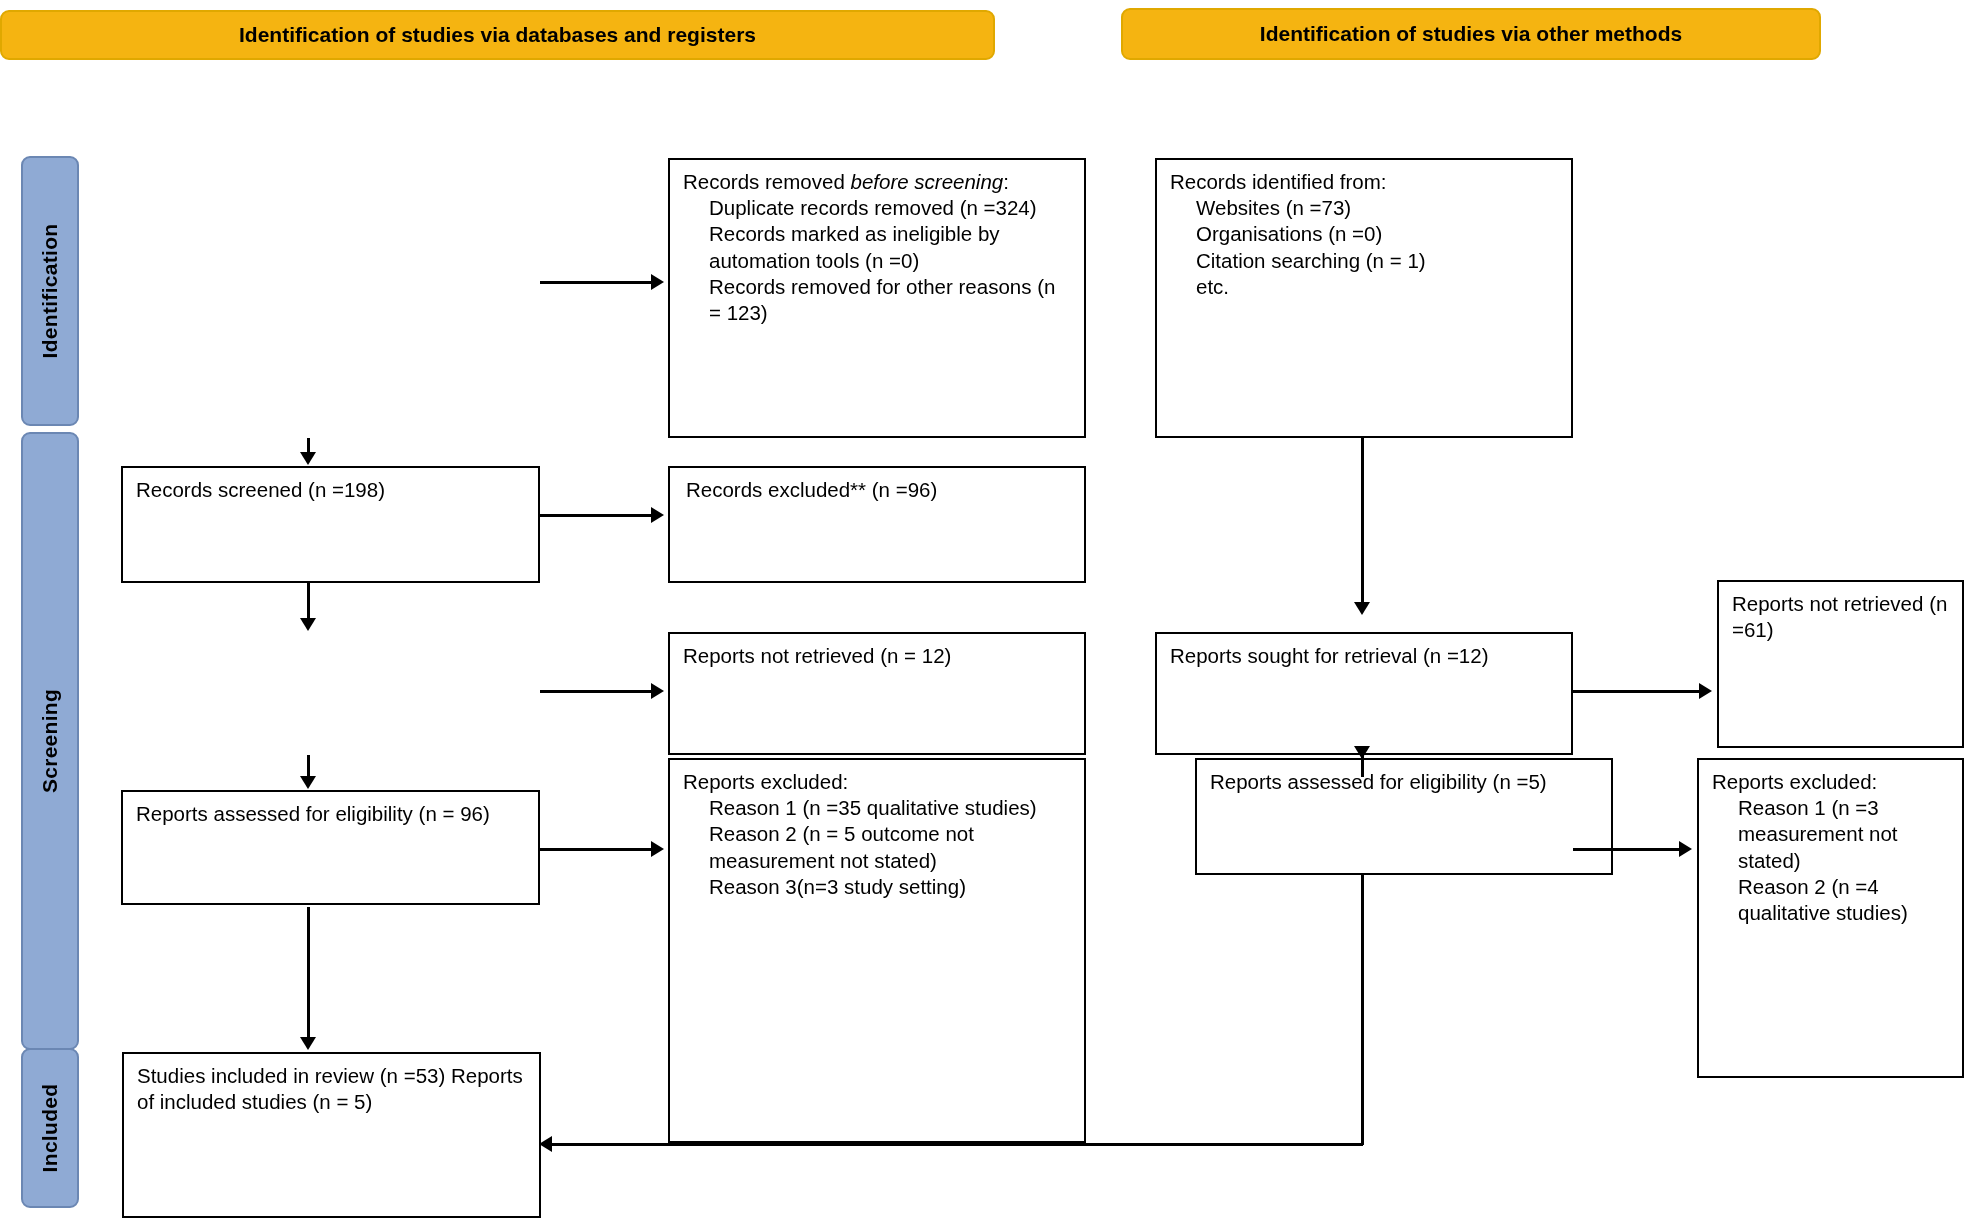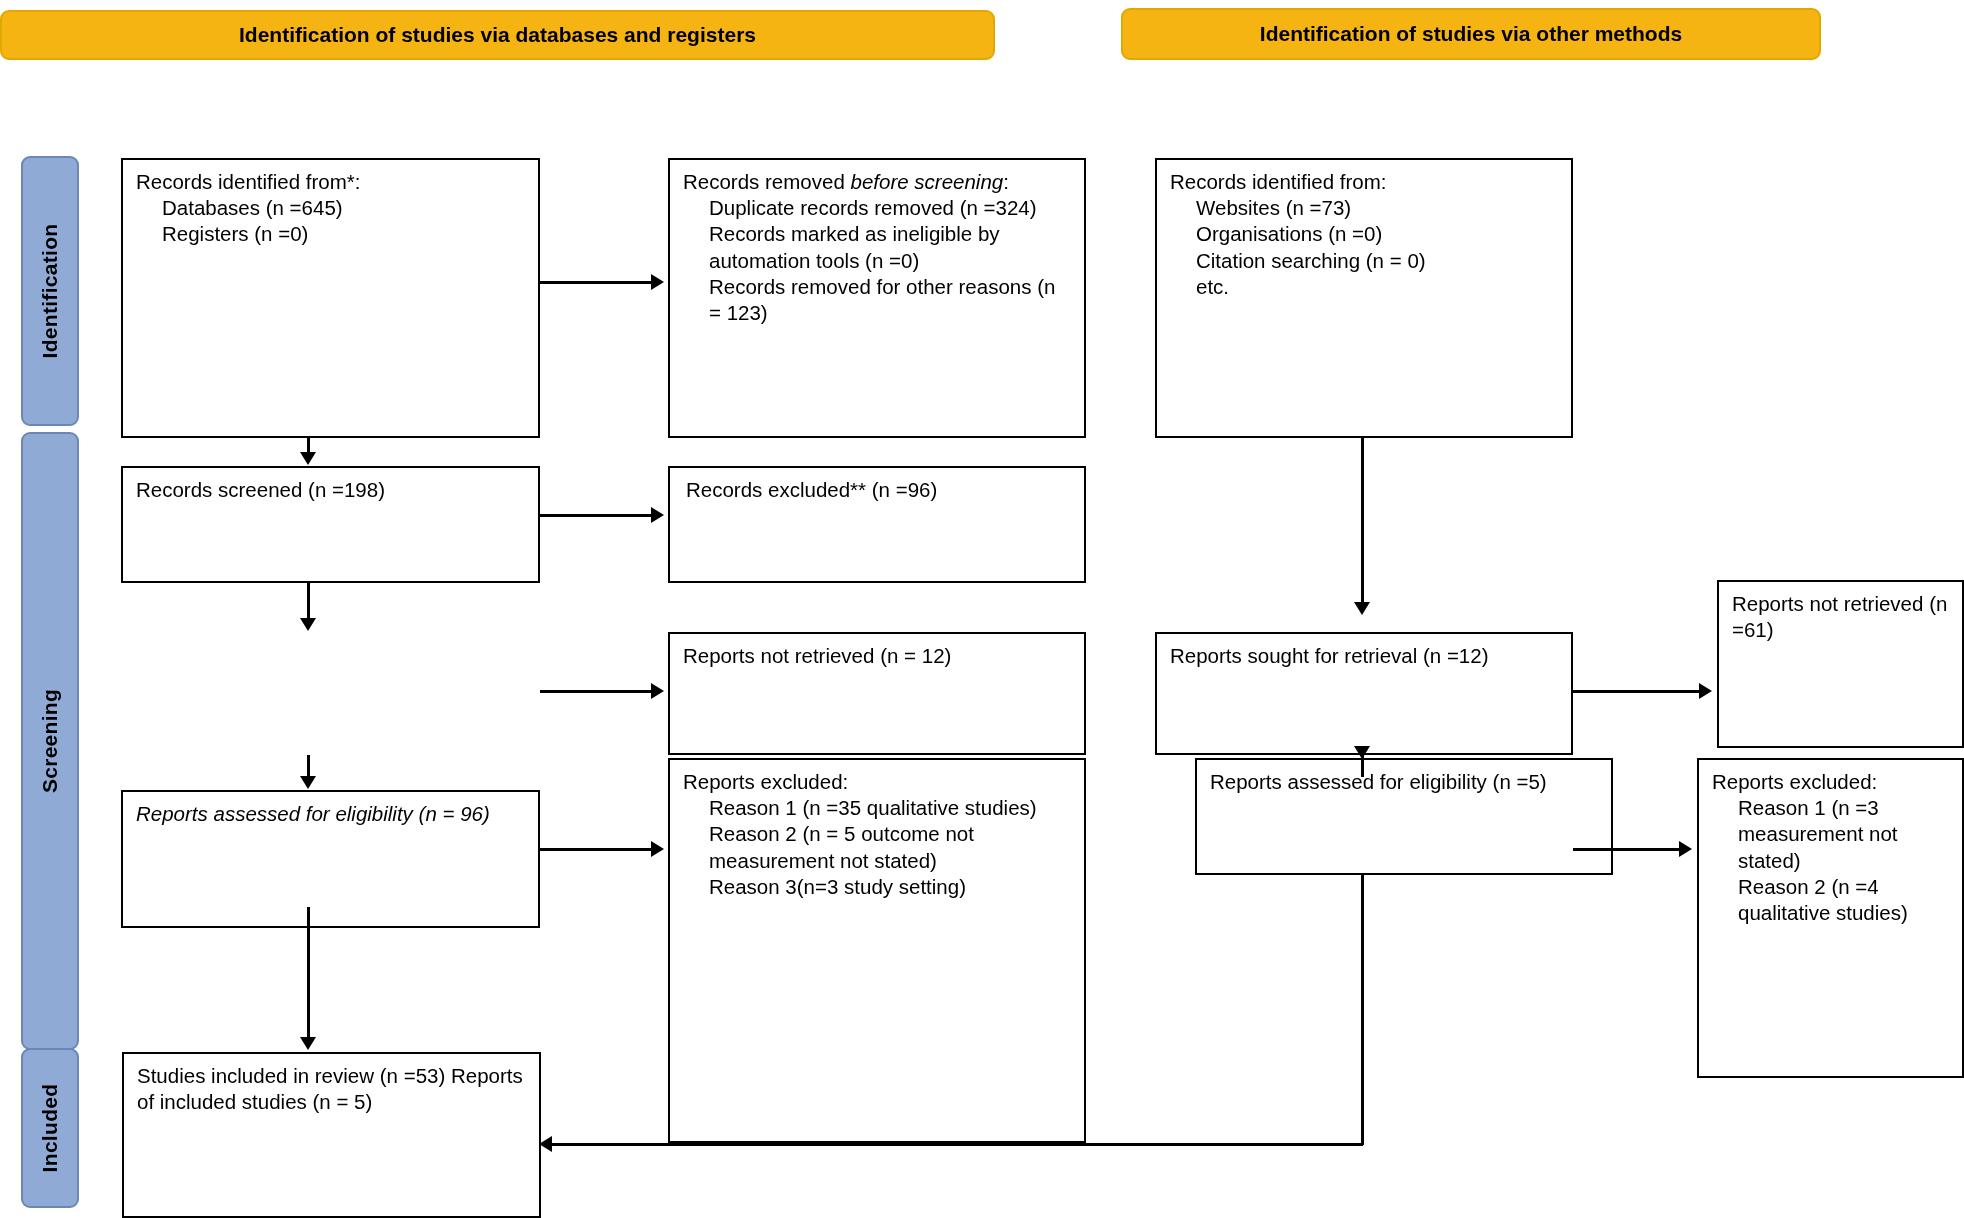--- a/index.html
+++ b/index.html
@@ -99,25 +99,20 @@
   <div class="phase" style="left:21px; top:156px; width:58px; height:270px;">
     <span>Identification</span>
   </div>
   <div class="phase" style="left:21px; top:432px; width:58px; height:618px;">
     <span>Screening</span>
   </div>
   <div class="phase" style="left:21px; top:1048px; width:58px; height:160px;">
     <span>Included</span>
   </div>
 
-  <div class="box" style="left:121px; top:158px; width:419px; height:280px;">
-    <span class="ln">Records identified from*:</span>
-    <span class="ln ind">Databases (n =645)</span>
-    <span class="ln ind">Registers (n =0)</span>
-  </div>
 
   <div class="box" style="left:668px; top:158px; width:418px; height:280px;">
     <span class="ln"><span>Records removed </span><span class="ital">before</span></span>
     <span class="ln"><span class="ital">screening</span><span>:</span></span>
     <span class="ln ind">Duplicate records removed (n =324)</span>
     <span class="ln ind">Records marked as ineligible by automation tools (n =0)</span>
     <span class="ln ind">Records removed for other reasons (n = 123)</span>
   </div>
 
   <div class="box" style="left:121px; top:466px; width:419px; height:117px;">
@@ -129,21 +124,21 @@
     <span class="ln">Records excluded**</span>
     <span class="ln">(n =96)</span>
   </div>
 
 
   <div class="box" style="left:668px; top:632px; width:418px; height:123px;">
     <span class="ln">Reports not retrieved</span>
     <span class="ln">(n = 12)</span>
   </div>
 
-  <div class="box" style="left:121px; top:790px; width:419px; height:138px;font-style:italic;">
+  <div class="box" style="left:121px; top:790px; width:419px; height:115px;">
     <span class="ln">Reports assessed for eligibility</span>
     <span class="ln">(n = 96)</span>
   </div>
 
   <div class="box" style="left:668px; top:758px; width:418px; height:385px;">
     <span class="ln">Reports excluded:</span>
     <span class="ln ind">Reason 1 (n =35 qualitative studies)</span>
     <span class="ln ind">Reason 2 (n = 5 outcome not measurement not stated)</span>
     <span class="ln ind">Reason 3(n=3 study setting)</span>
   </div>
@@ -152,21 +147,21 @@
     <span class="ln">Studies included in review</span>
     <span class="ln">(n =53)</span>
     <span class="ln">Reports of included studies</span>
     <span class="ln">(n = 5)</span>
   </div>
 
   <div class="box" style="left:1155px; top:158px; width:418px; height:280px;">
     <span class="ln">Records identified from:</span>
     <span class="ln ind">Websites (n =73)</span>
     <span class="ln ind">Organisations (n =0)</span>
-    <span class="ln ind">Citation searching (n = 0)</span>
+    <span class="ln ind">Citation searching (n = 1)</span>
     <span class="ln ind">etc.</span>
   </div>
 
   <div class="box" style="left:1155px; top:632px; width:418px; height:123px;">
     <span class="ln">Reports sought for retrieval</span>
     <span class="ln">(n =12)</span>
   </div>
 
   <div class="box" style="left:1717px; top:580px; width:247px; height:168px;">
     <span class="ln">Reports not retrieved</span>

